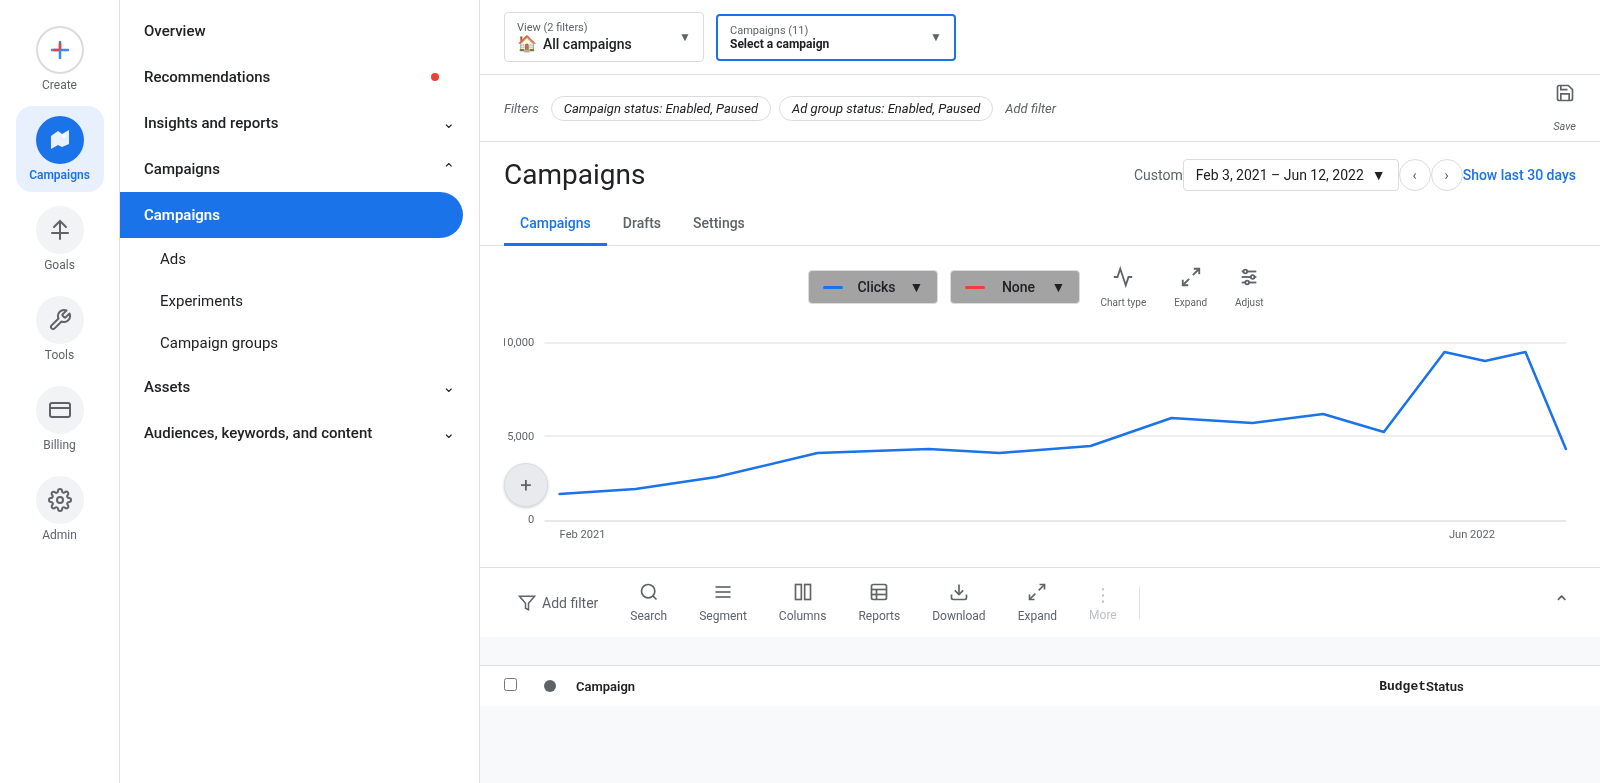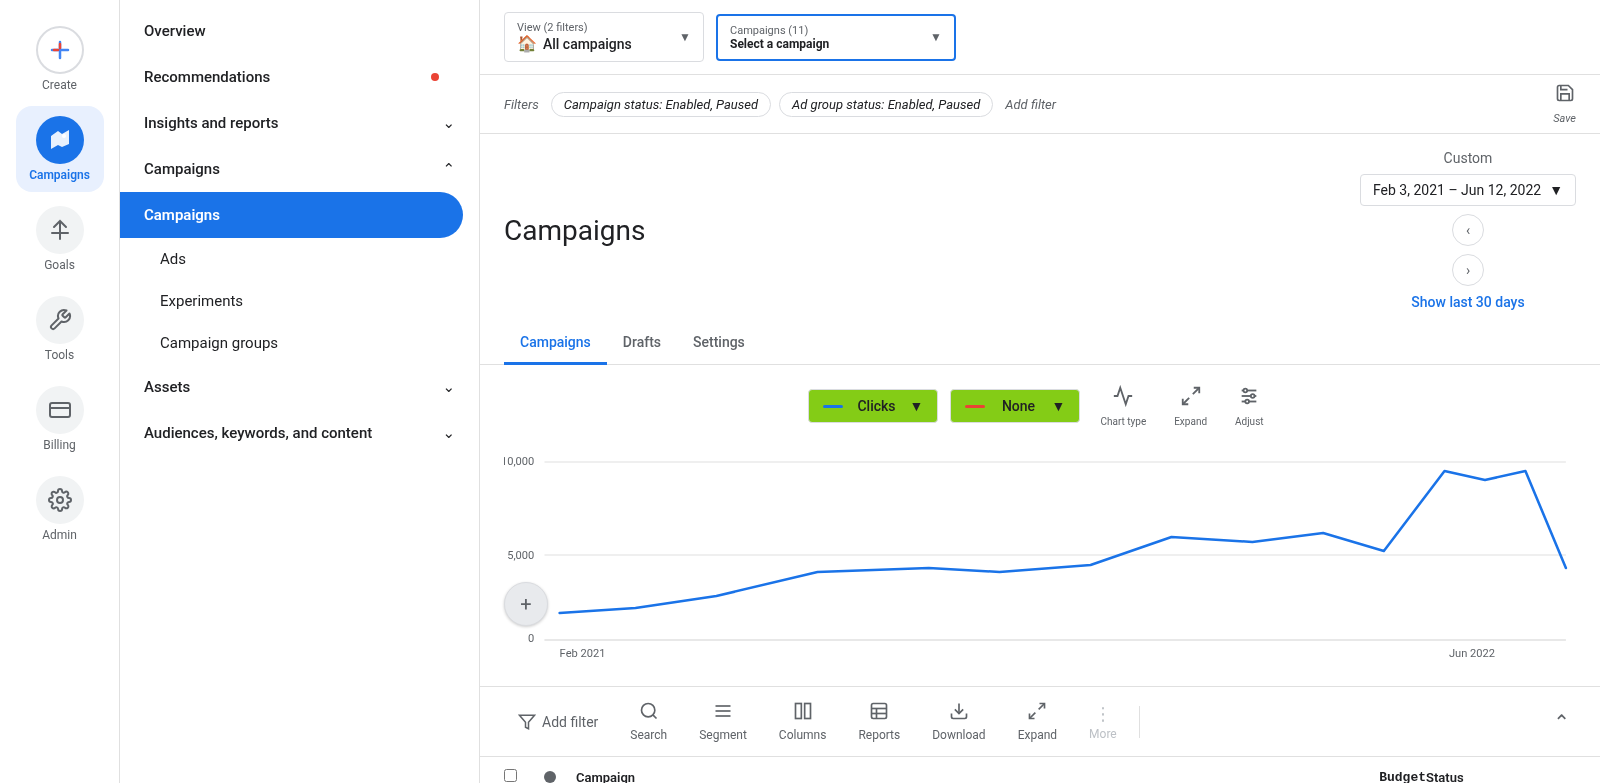--- a/index.html
+++ b/index.html
@@ -169,21 +169,21 @@
     }
     .add-filter-btn { color: #5f6368; font-size: 13px; cursor: pointer; margin-left: 4px; }
     .save-btn {
       margin-left: auto;
       display: flex;
       flex-direction: column;
       align-items: center;
       cursor: pointer;
       color: #5f6368;
       font-size: 11px;
-      gap: 9px;
+      gap: 17px;
     }
 
     
     .content {
       flex: 1;
       overflow-y: auto;
       padding: 0;
     }
     .content-header {
       background: #fff;
@@ -198,22 +198,20 @@
     }
     .content-title {
       font-size: 28px;
       font-weight: 400;
       color: #202124;
     }
     .date-range-selector {
       margin-left: auto;
       display: flex;
       align-items: center;
-      gap: 8px;
-      flex-direction: column;
     }
     .custom-label { color: #5f6368; font-size: 14px; }
     .date-dropdown {
       border: 1px solid #dadce0;
       border-radius: 4px;
       padding: 7px 12px;
       display: flex;
       align-items: center;
       gap: 8px;
       cursor: pointer;
@@ -264,21 +262,21 @@
     .metric-dropdown {
       border: 1px solid #dadce0;
       border-radius: 4px;
       padding: 8px 14px;
       display: flex;
       align-items: center;
       gap: 8px;
       cursor: pointer;
       font-size: 14px;
       font-weight: 500;
-      background: #84cc16;
+      background: #a3a3a3;
       min-width: 130px;
       justify-content: space-between;
     }
     .metric-line-blue { width: 20px; height: 3px; background: #1a73e8; border-radius: 2px; }
     .metric-line-red { width: 20px; height: 3px; background: #ea4335; border-radius: 2px; }
     .chart-icon-btn {
       display: flex;
       flex-direction: column;
       align-items: center;
       gap: 4px;
@@ -344,20 +342,21 @@
     
     .table-header {
       background: #fff;
       border-top: 1px solid #e0e0e0;
       display: flex;
       align-items: center;
       padding: 12px 24px;
       font-weight: 600;
       font-size: 13px;
       color: #202124;
+      margin-top: 28px;
     }
     .table-header .col-check { width: 40px; }
     .table-header .col-dot { width: 32px; }
     .table-header .col-name { flex: 1; }
     .table-header .col-budget { width: 200px; text-align: right; font-family: Liberation Mono, monospace; }
     .table-header .col-status { width: 150px; }
 
     
     .float-btn {
       position: absolute;

